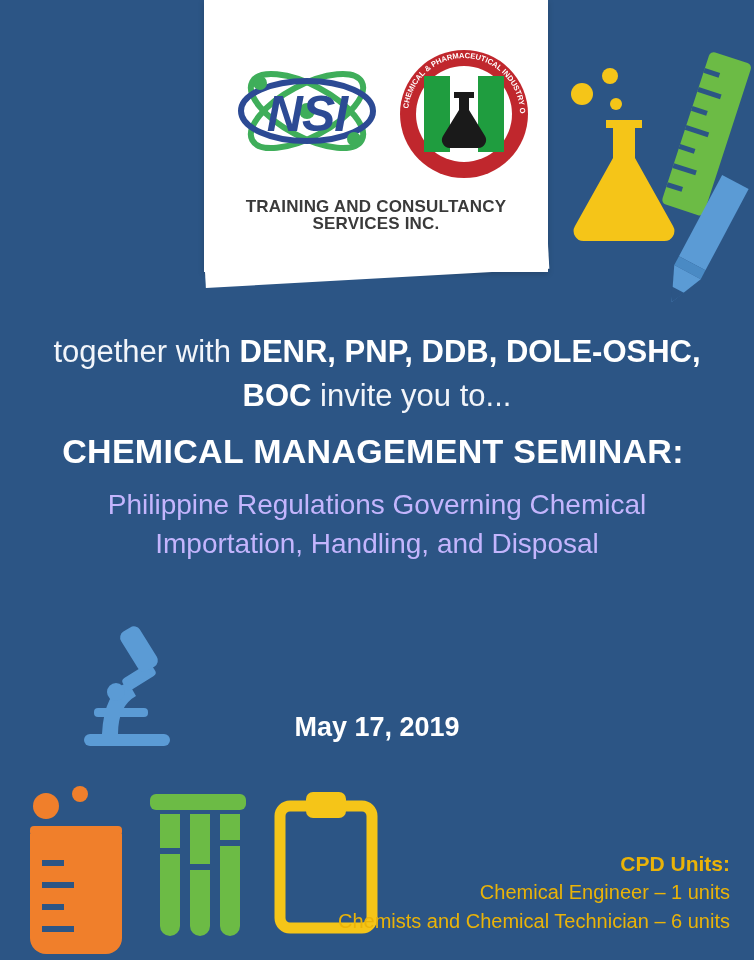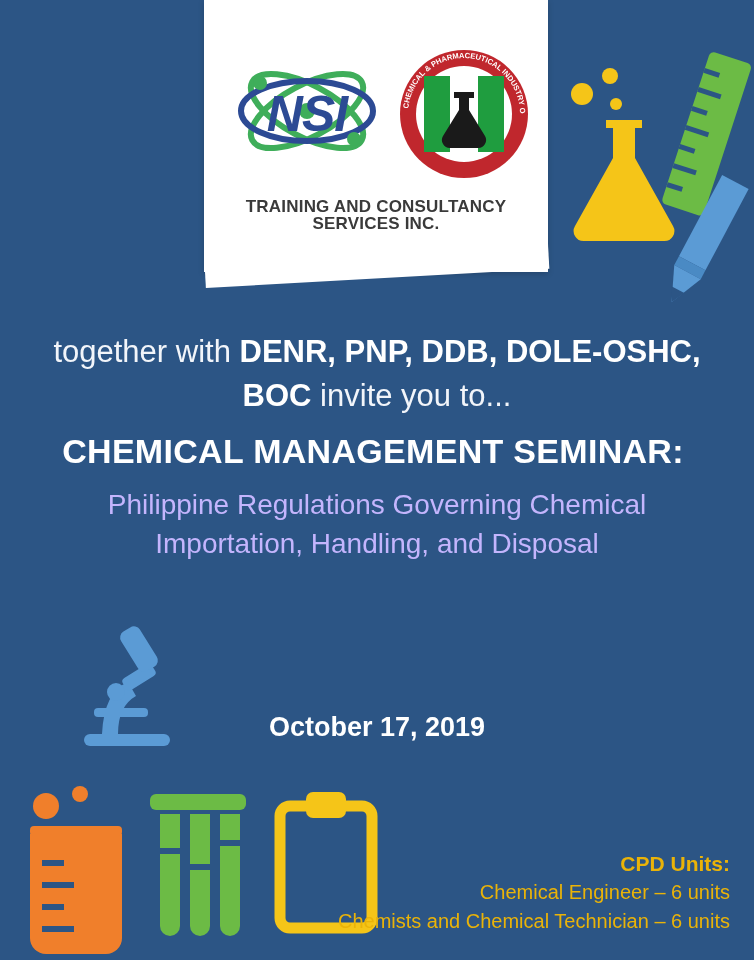--- a/index.html
+++ b/index.html
@@ -293,21 +293,21 @@
   </div>
 
   <div class="title-main">CHEMICAL MANAGEMENT SEMINAR:</div>
 
   <div class="title-sub">
     <span>Philippine Regulations Governing Chemical</span><br>
     <span>Importation, Handling, and Disposal</span>
   </div>
 
 
-  <div class="date">October 17, 2019</div>
+  <div class="date">May 17, 2019</div>
 
   <div class="cpd">
     <span class="cpd-head">CPD Units:</span>
-    <span>Chemical Engineer – 6 units</span><br>
+    <span>Chemical Engineer – 1 units</span><br>
     <span>Chemists and Chemical Technician – 6 units</span>
   </div>
 
 </div>
 
 </body></html>

